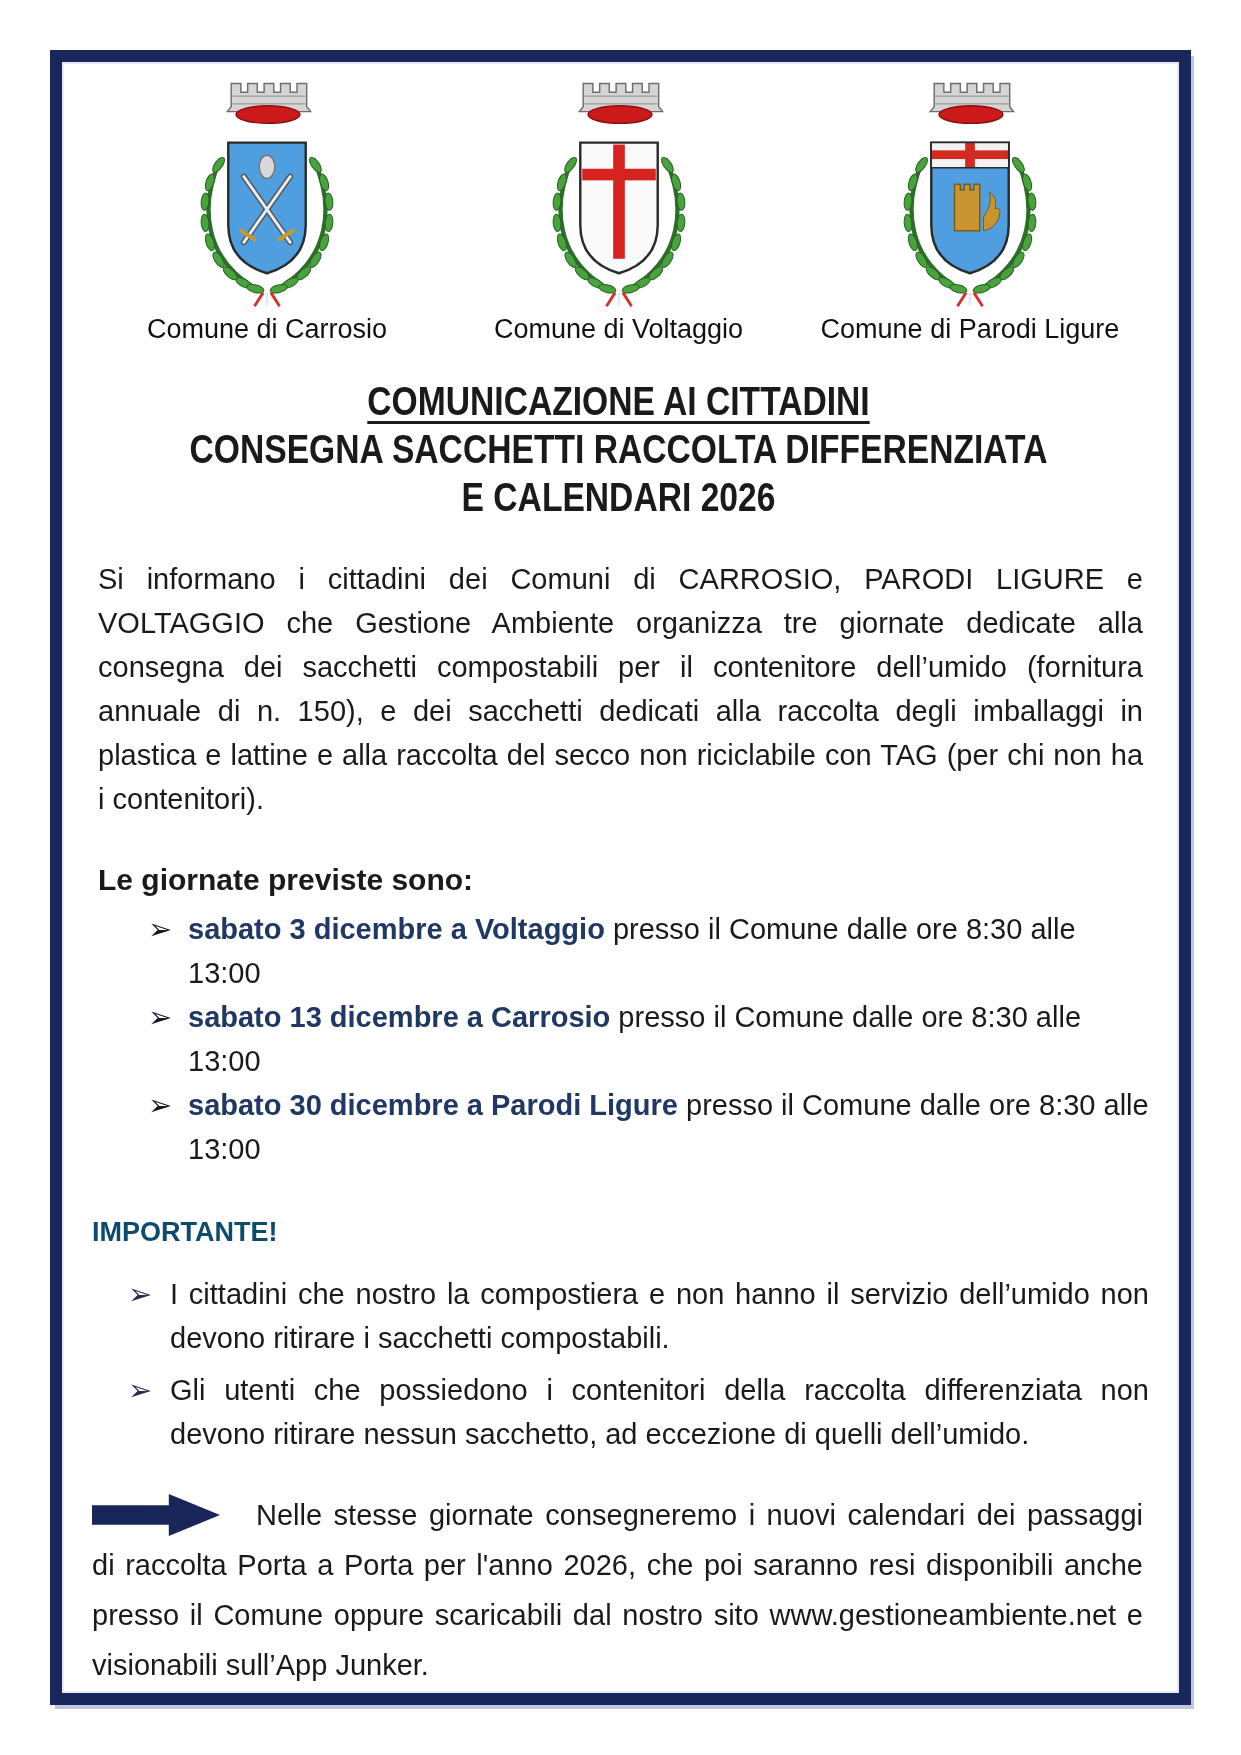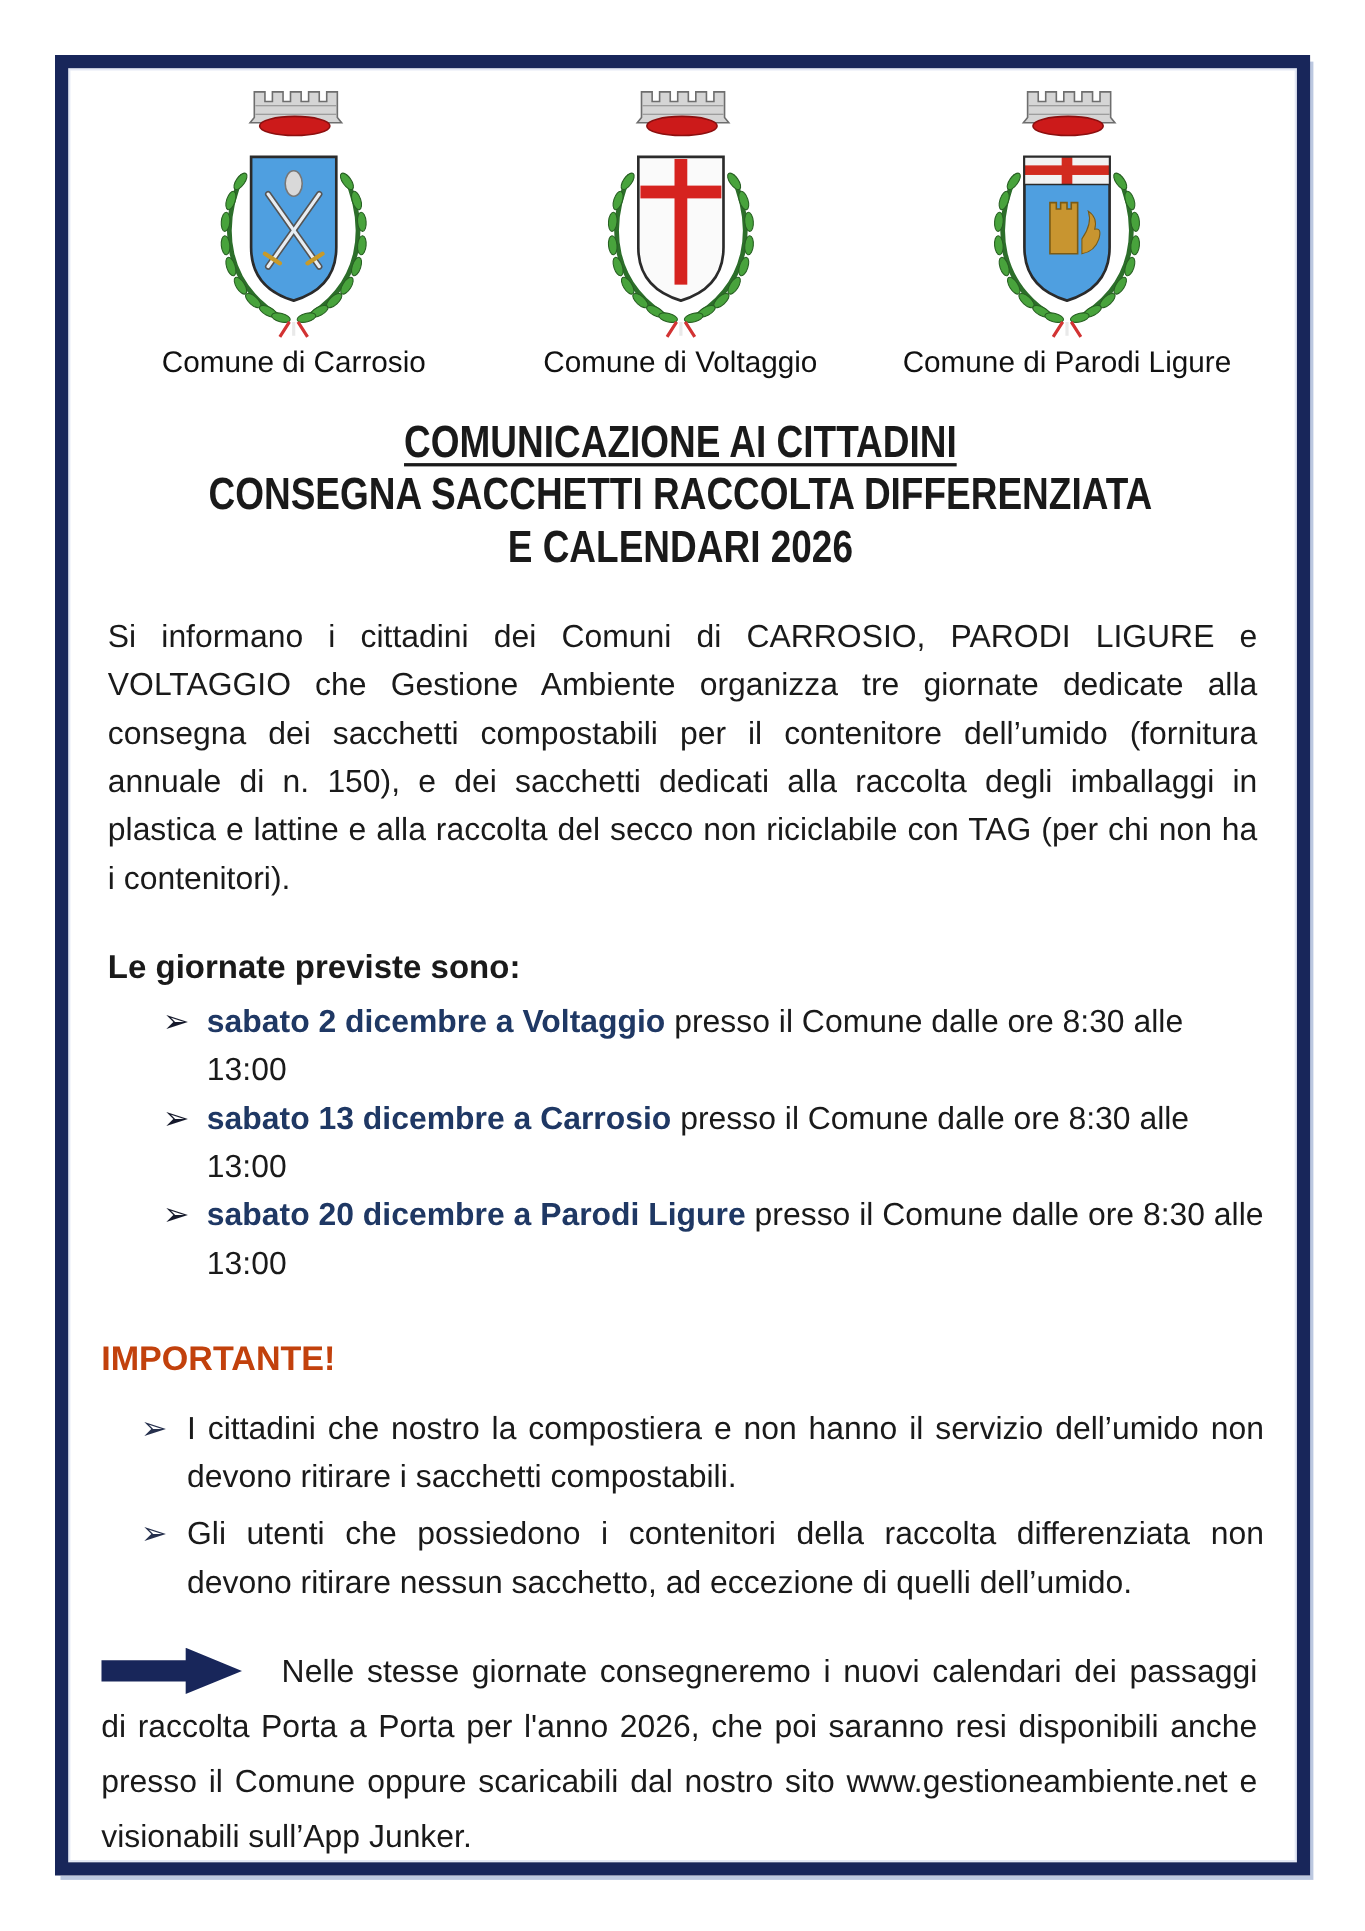--- a/index.html
+++ b/index.html
@@ -25,21 +25,21 @@
   
   .intro{margin:36px 6px 0 10px;font-size:29px;line-height:44px;text-align:justify;}
   .u{text-decoration-thickness:2px;text-underline-offset:7px;}
 
   .schedule-heading{margin:42px 0 0 10px;font-size:30px;font-weight:bold;}
   .schedule-list{list-style:none;margin:10px 0 0 0;padding:0 0 0 60px;}
   .schedule-list li{display:flex;gap:14px;font-size:29px;line-height:44px;}
   .schedule-list .marker{color:#15192b;flex:none;width:26px;}
   .hl{color:#1f3864;font-weight:bold;}
 
-  .important-heading{margin:46px 0 0 4px;font-size:31px;font-weight:bold;color:#c2410c;}
+  .important-heading{margin:46px 0 0 4px;font-size:27px;font-weight:bold;color:#0c4a6e;}
   .important-list{list-style:none;margin:24px 0 0 0;padding:0 0 0 40px;}
   .important-list li{display:flex;gap:16px;font-size:29px;line-height:44px;margin-bottom:8px;}
   .important-list .marker{color:#26304d;flex:none;width:26px;}
   .important-list .li-text{flex:1;text-align:justify;}
 
   .calendar-note{margin:34px 6px 0 4px;font-size:29px;line-height:50px;text-align:justify;}
   .big-arrow{display:inline-block;width:128px;height:42px;background:#18265a;
              vertical-align:-11px;margin-right:36px;
              clip-path:polygon(0 27%,60% 27%,60% 0,100% 50%,60% 100%,60% 73%,0 73%);}
 </style>
@@ -133,29 +133,29 @@
         <span class="title-line">CONSEGNA SACCHETTI RACCOLTA DIFFERENZIATA</span>
         <span class="title-line">E CALENDARI 2026</span>
       </section>
 
       <p class="intro"><span>Si informano i cittadini dei Comuni di CARROSIO, PARODI LIGURE e VOLTAGGIO che Gestione Ambiente organizza tre giornate dedicate alla consegna dei </span><span class="u">sacchetti compostabili per il contenitore dell’umido</span><span> (fornitura annuale di n. 150), e dei </span><span class="u">sacchetti dedicati alla raccolta degli imballaggi in plastica e lattine e alla raccolta del secco non riciclabile con TAG</span><span> (per chi non ha i contenitori).</span></p>
 
       <p class="schedule-heading">Le giornate previste sono:</p>
       <ul class="schedule-list">
         <li>
           <span class="marker">➢</span>
-          <span><span class="hl">sabato 2 dicembre a Voltaggio</span><span> presso il Comune dalle ore 8:30 alle 13:00</span></span>
+          <span><span class="hl">sabato 3 dicembre a Voltaggio</span><span> presso il Comune dalle ore 8:30 alle 13:00</span></span>
         </li>
         <li>
           <span class="marker">➢</span>
           <span><span class="hl">sabato 13 dicembre a Carrosio</span><span> presso il Comune dalle ore 8:30 alle 13:00</span></span>
         </li>
         <li>
           <span class="marker">➢</span>
-          <span><span class="hl">sabato 20 dicembre a Parodi Ligure</span><span> presso il Comune dalle ore 8:30 alle 13:00</span></span>
+          <span><span class="hl">sabato 30 dicembre a Parodi Ligure</span><span> presso il Comune dalle ore 8:30 alle 13:00</span></span>
         </li>
       </ul>
 
       <p class="important-heading">IMPORTANTE!</p>
       <ul class="important-list">
         <li>
           <span class="marker">➢</span>
           <span class="li-text">I cittadini che nostro la compostiera e non hanno il servizio dell’umido non devono ritirare i sacchetti compostabili.</span>
         </li>
         <li>

